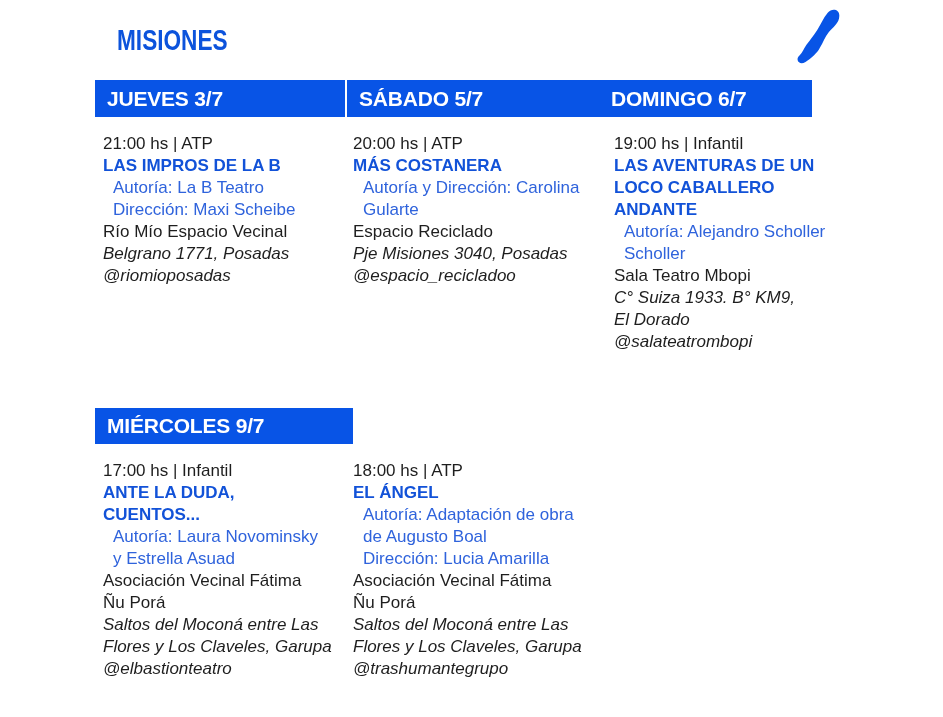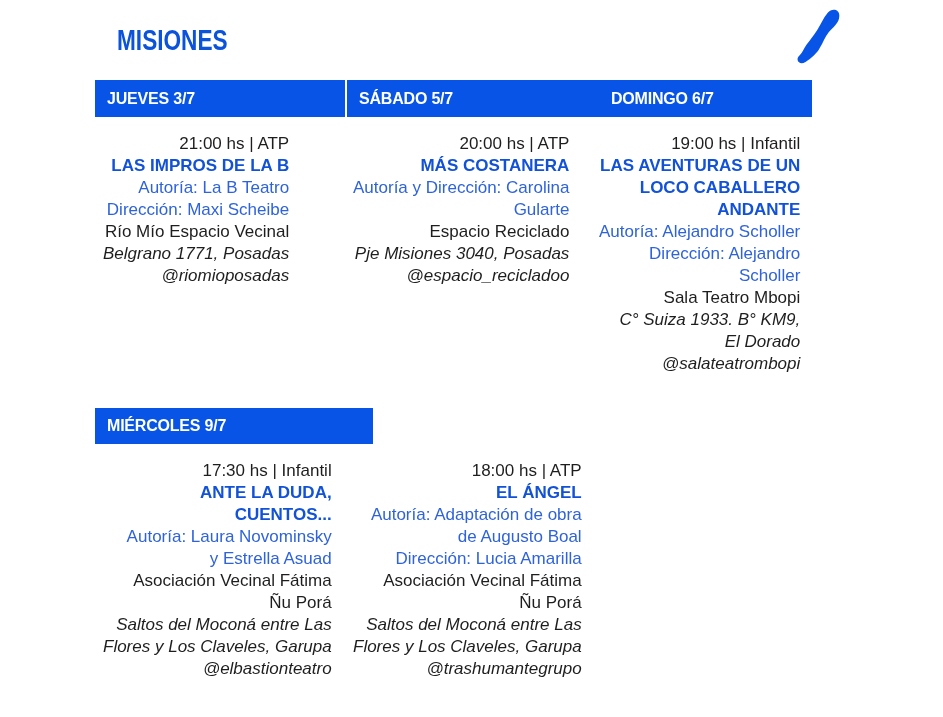--- a/index.html
+++ b/index.html
@@ -28,46 +28,45 @@
     top: 5px;
     width: 58px;
     height: 62px;
   }
   .hdr {
     position: absolute;
     height: 37px;
     background: #0854E6;
     color: #FFFFFF;
     font-weight: bold;
-    font-size: 16px;
+    font-size: 21px;
     line-height: 37px;
     padding-left: 12px;
     box-sizing: border-box;
     letter-spacing: -0.2px;
     white-space: nowrap;
   }
   .h1 { left: 95px;  top: 80px;  width: 250px; }
   .h2 { left: 347px; top: 80px;  width: 268px; }
   .h3 { left: 599px; top: 80px;  width: 213px; }
-  .h4 { left: 95px;  top: 408px; width: 278px; height: 36px; line-height: 36px; }
+  .h4 { left: 95px;  top: 408px; width: 258px; height: 36px; line-height: 36px; }
   .event {
     position: absolute;
     font-size: 17px;
     line-height: 22px;
     color: #1E1E1E;
     white-space: nowrap;
-    text-align: right;
   }
   .e1 { left: 103px; top: 133px; }
   .e2 { left: 353px; top: 133px; }
-  .e3 { left: 599px; top: 133px; }
+  .e3 { left: 614px; top: 133px; }
   .e4 { left: 103px; top: 460px; }
   .e5 { left: 353px; top: 460px; }
   .etitle { font-weight: bold; color: #1252D8; }
-  .credit { color: #2F63DC; }
+  .credit { color: #2F63DC; margin-left: 10px; }
   .venue  { color: #1E1E1E; }
   .addr, .handle { font-style: italic; color: #1E1E1E; }
 </style>
 </head>
 <body>
 
 <div class="page">
 
   <div class="title">MISIONES</div>
 
@@ -118,35 +117,34 @@
 
   <div class="event e3">
     <div class="time">19:00 hs | Infantil</div>
     <div class="etitle">
         <div>LAS AVENTURAS DE UN</div>
         <div>LOCO CABALLERO</div>
         <div>ANDANTE</div>
       </div>
     <div class="credit">
         <div>Autoría: Alejandro Scholler</div>
-        <div>Dirección: Alejandro</div>
         <div>Scholler</div>
       </div>
     <div class="venue">
         <div>Sala Teatro Mbopi</div>
       </div>
     <div class="addr">
         <div>C° Suiza 1933. B° KM9,</div>
         <div>El Dorado</div>
       </div>
     <div class="handle">@salateatrombopi</div>
   </div>
 
   <div class="event e4">
-    <div class="time">17:30 hs | Infantil</div>
+    <div class="time">17:00 hs | Infantil</div>
     <div class="etitle">
         <div>ANTE LA DUDA,</div>
         <div>CUENTOS...</div>
       </div>
     <div class="credit">
         <div>Autoría: Laura Novominsky</div>
         <div>y Estrella Asuad</div>
       </div>
     <div class="venue">
         <div>Asociación Vecinal Fátima</div>

